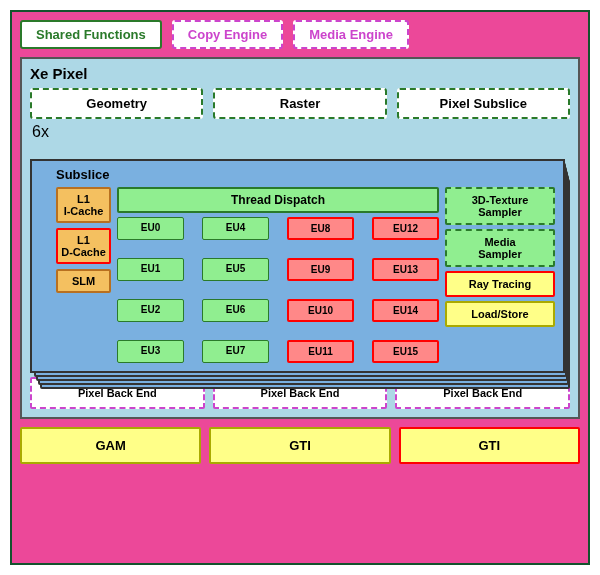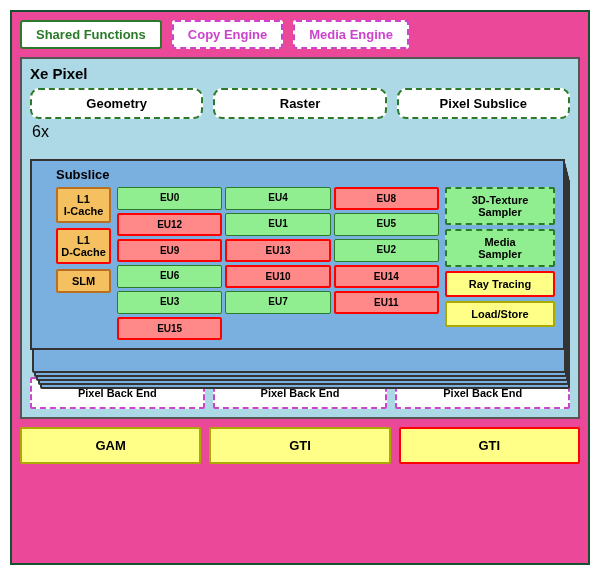--- a/index.html
+++ b/index.html
@@ -71,21 +71,21 @@
       gap: 10px;
       margin-bottom: 4px;
     }
     .slice-top-box {
       padding: 6px 14px;
       border: 2px dashed #2a7a2a;
       font-size: 13px;
       font-weight: bold;
       color: #000;
       background: #fff;
-      border-radius: 9px;
+      border-radius: 3px;
       flex: 1;
       text-align: center;
     }
 
     
     .sixlabel {
       font-size: 16px;
       color: #000;
       margin-bottom: 18px;
       margin-left: 2px;
@@ -142,22 +142,22 @@
       background: #90ee90;
       border: 2px solid #2a7a2a;
       font-size: 12px;
       font-weight: bold;
       text-align: center;
       padding: 4px 2px;
       border-radius: 2px;
     }
     .eu-grid {
       display: grid;
-      grid-template-columns: repeat(3, 1fr);
-      gap: 3px;
+      grid-template-columns: repeat(4, 1fr);
+      gap: 18px;
     }
     .eu-box {
       background: #90ee90;
       border: 1px solid #2a7a2a;
       font-size: 10px;
       font-weight: bold;
       text-align: center;
       padding: 4px 1px;
       border-radius: 2px;
     }
@@ -314,20 +314,21 @@
         <div class="subslice-title">Subslice</div>
         <div class="subslice-inner">
 
           <div class="cache-col">
             <div class="cache-box">L1<br>I-Cache</div>
             <div class="cache-box red-border">L1<br>D-Cache</div>
             <div class="cache-box">SLM</div>
           </div>
 
           <div class="middle-col">
+            <div class="thread-dispatch-box">Thread Dispatch</div>
             <div class="eu-grid" id="eu-grid">
                 <div class="eu-box">EU0</div>
                 <div class="eu-box">EU4</div>
                 <div class="eu-box red-bg">EU8</div>
                 <div class="eu-box red-bg">EU12</div>
                 <div class="eu-box">EU1</div>
                 <div class="eu-box">EU5</div>
                 <div class="eu-box red-bg">EU9</div>
                 <div class="eu-box red-bg">EU13</div>
                 <div class="eu-box">EU2</div>

